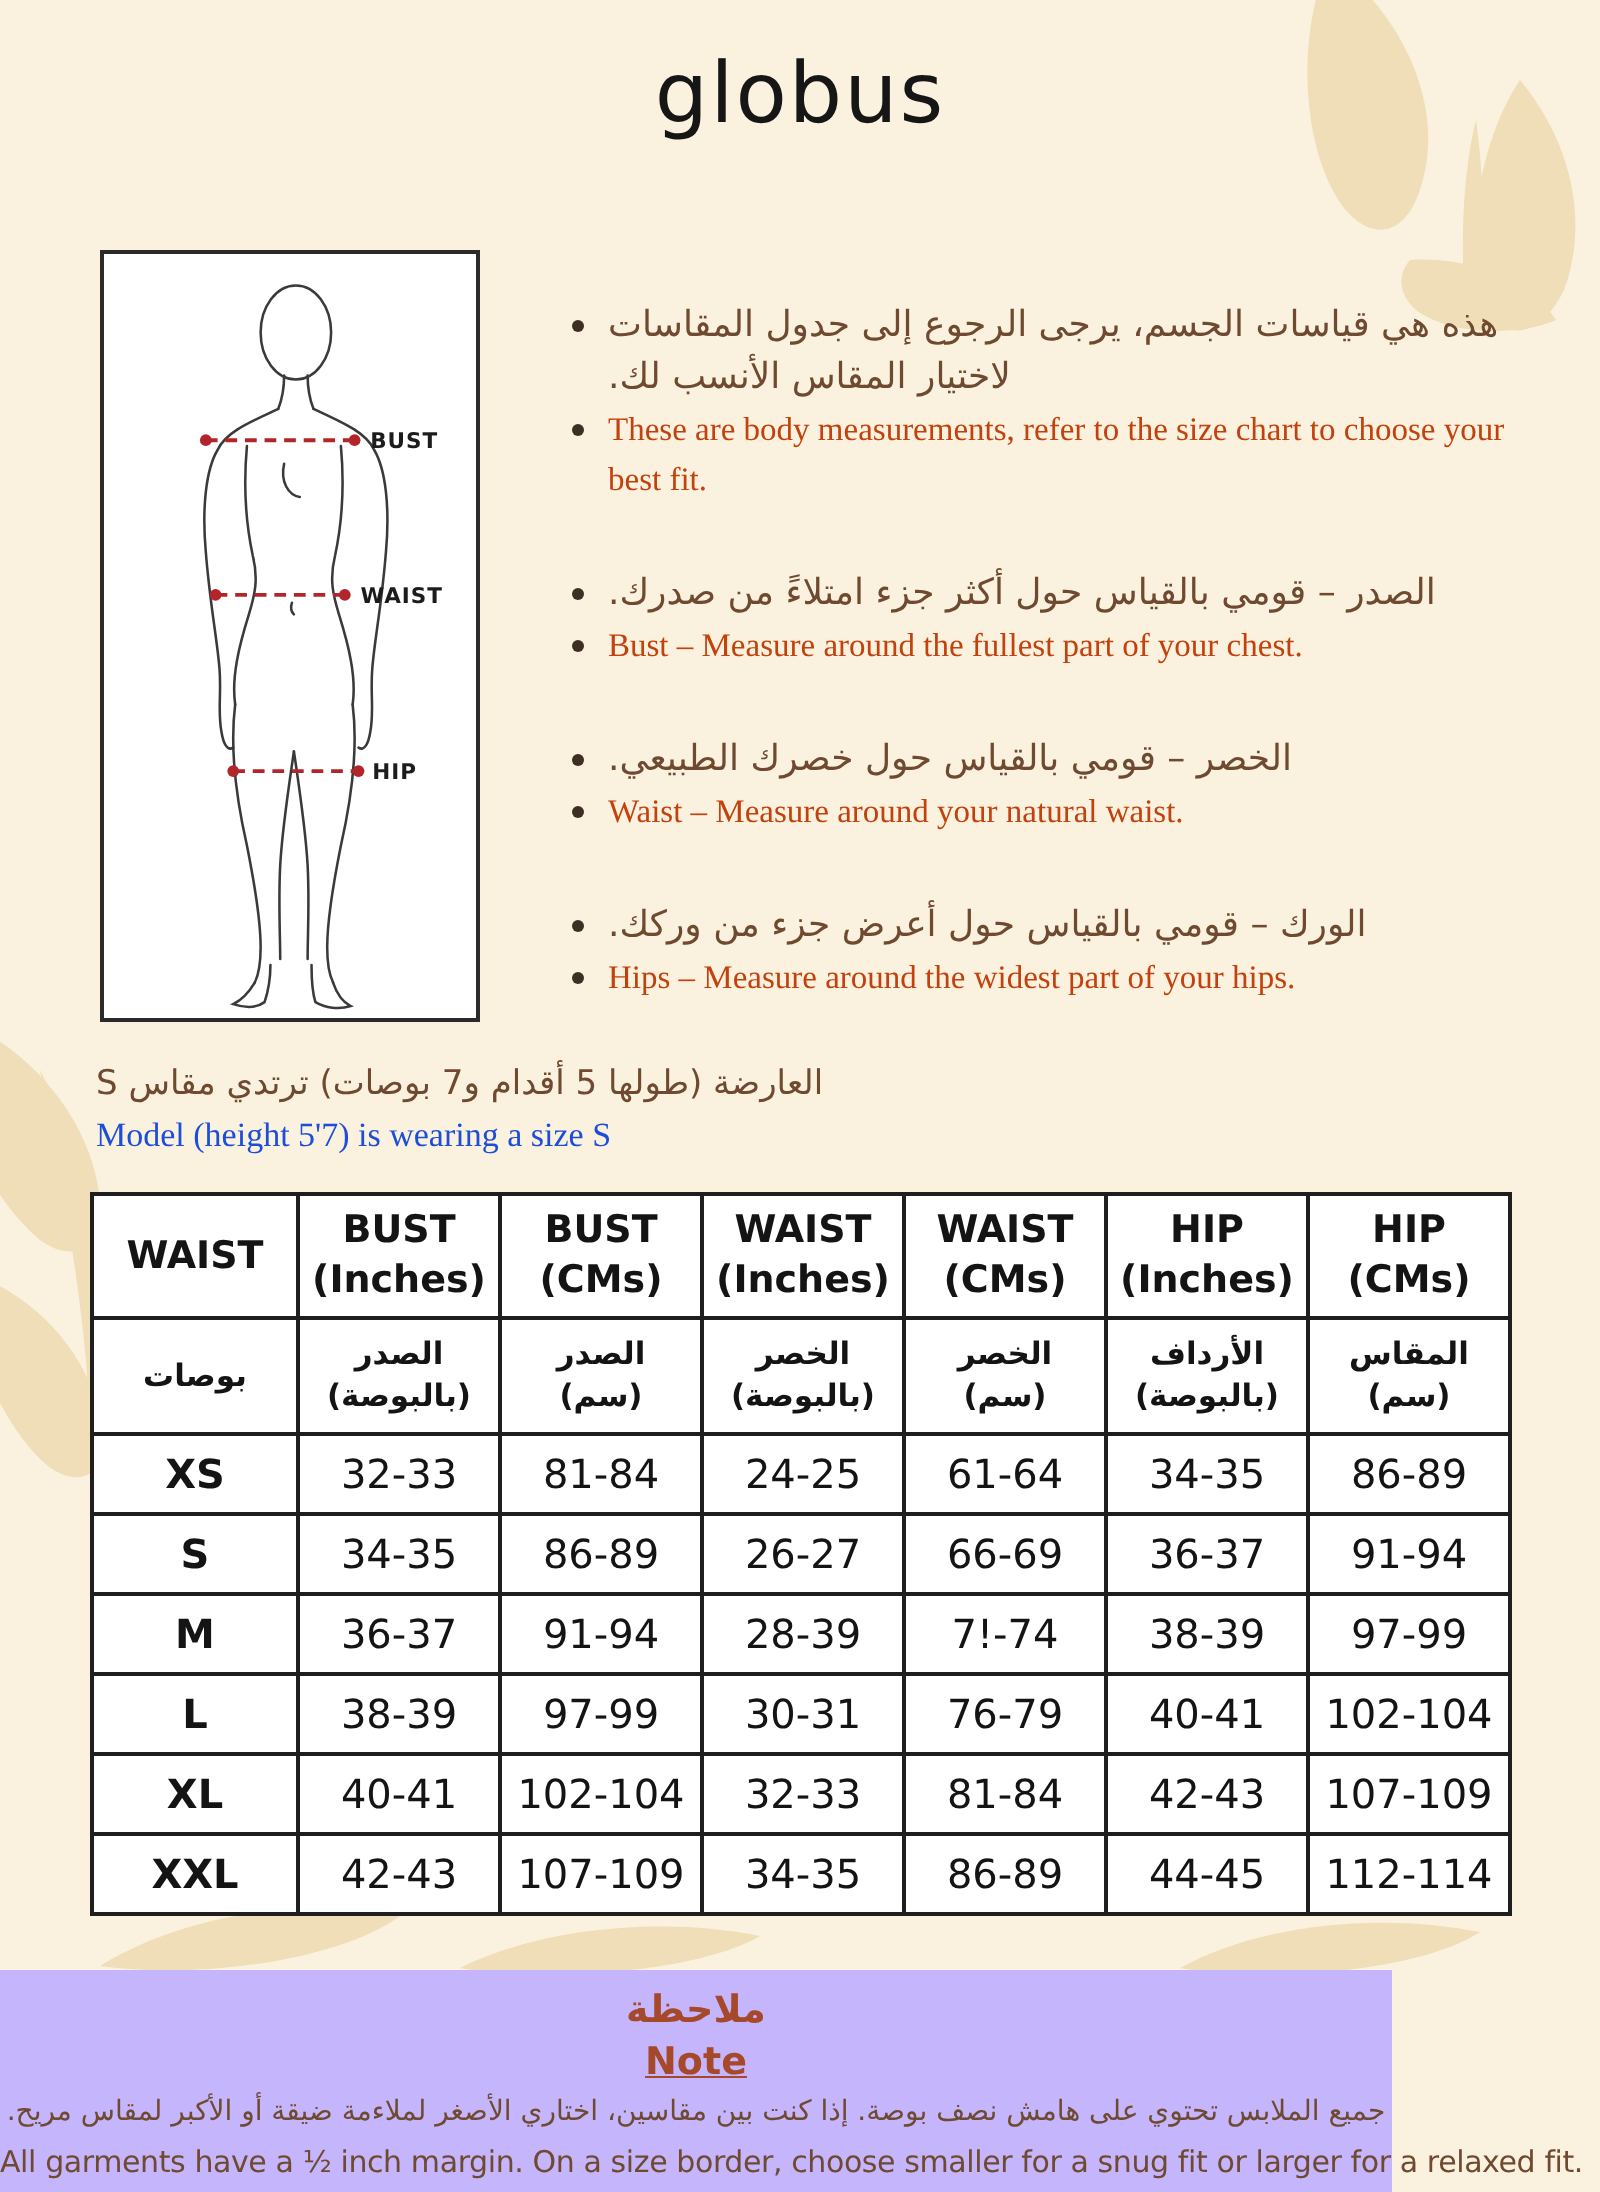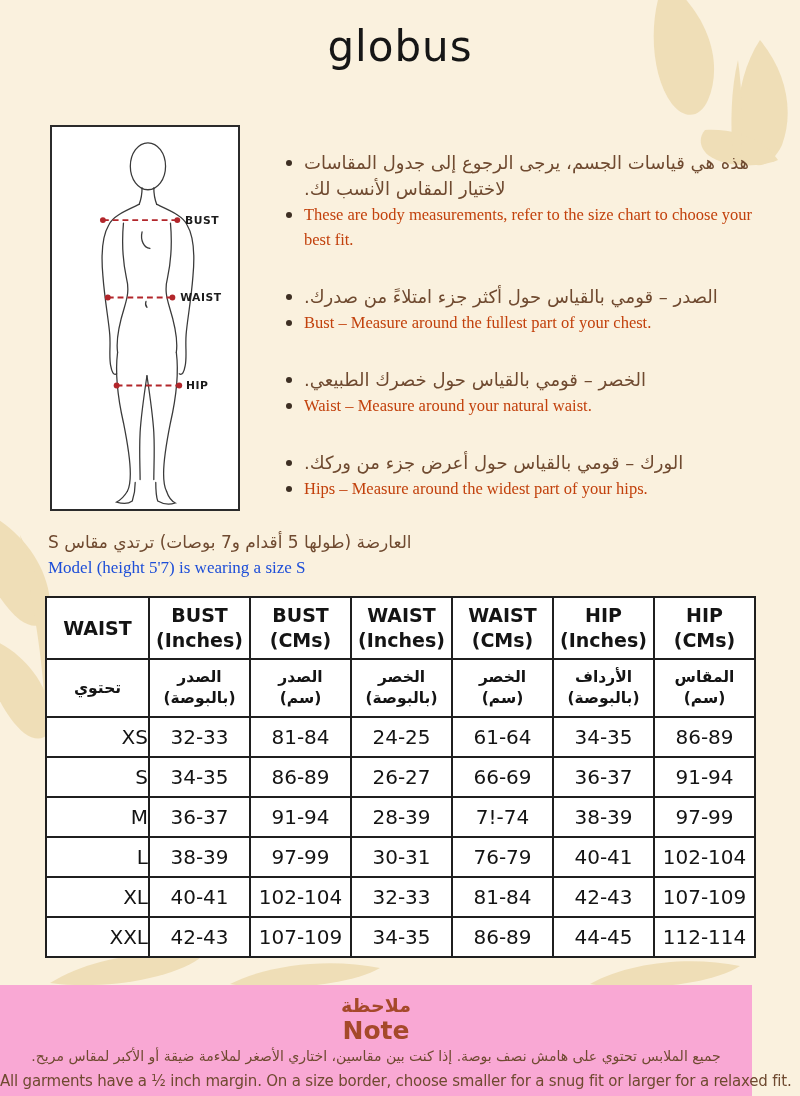--- a/index.html
+++ b/index.html
@@ -51,31 +51,31 @@
     position:absolute; left:45px; top:596px; width:710px; z-index:1;
     border-collapse:collapse; background:#ffffff; table-layout:fixed;
   }
   .size-table td, .size-table th {
     border:2px solid #1f1f1f; text-align:center; vertical-align:middle;
     color:#141414; background:#ffffff; padding:0;
   }
   .size-table tr.h-en th { height:62px; font-size:19px; font-weight:bold; line-height:1.3; }
   .size-table tr.h-ar th { height:58px; font-size:15.5px; font-weight:bold; line-height:1.35; padding:2px 4px; }
   .size-table tr.data td { height:40px; font-size:20px; }
-  .size-table td.size-cell { font-weight:normal; font-size:19px;text-align:right; }
+  .size-table td.size-cell { font-weight:bold; font-size:19px; }
   .size-table col.c0 { width:103px; }
   .size-table col.cx { width:101px; }
 
   
   .footer {
-    position:absolute; left:0; top:985px; width:752px; height:111px;
-    background:#f9a8d4; text-align:center; padding-top:7px; z-index:1;
+    position:absolute; left:0; top:985px; width:696px; height:111px;
+    background:#c4b5fd; text-align:center; padding-top:7px; z-index:1;
   }
   .footer .h-ar { font-size:19px; font-weight:bold; color:#a5492a; line-height:26px; }
-  .footer .h-en { font-size:25px; font-weight:bold; color:#a5492a; line-height:26px; }
+  .footer .h-en { font-size:19px; font-weight:bold; color:#a5492a; line-height:26px;text-decoration:underline; }
   .footer .b-ar { font-size:14px; color:#6f4a30; line-height:25px; white-space:nowrap; }
   .footer .b-en { font-size:15px; color:#6f4a30; line-height:25px; white-space:nowrap; letter-spacing:-0.2px; }
 </style>
 </head>
 <body>
 
 <svg class="decor" style="top:0; right:0;" width="190" height="190" viewBox="0 0 190 190">
   <path fill="#efdeb7" d="M55,-20 C95,10 115,60 98,100 C90,118 75,120 62,104 C40,75 38,15 55,-20 Z"></path>
   <path fill="#efdeb7" d="M150,40 C175,70 185,110 172,145 C160,170 140,172 132,150 C122,118 130,70 150,40 Z"></path>
   <path fill="#efdeb7" d="M95,130 C125,128 155,140 168,160 C150,168 115,168 98,155 C90,148 88,138 95,130 Z"></path>
@@ -219,21 +219,21 @@
       <th>
             <div>HIP</div>
             <div>(Inches)</div>
           </th>
       <th>
             <div>HIP</div>
             <div>(CMs)</div>
           </th>
     </tr>
     <tr class="h-ar">
-      <th class="ar">تحتوي</th>
+      <th class="ar">بوصات</th>
       <th class="ar">الصدر (بالبوصة)</th>
       <th class="ar">الصدر (سم)</th>
       <th class="ar">الخصر (بالبوصة)</th>
       <th class="ar">الخصر (سم)</th>
       <th class="ar">الأرداف (بالبوصة)</th>
       <th class="ar">المقاس (سم)</th>
     </tr>
     <tr class="data">
       <td class="size-cell">XS</td>
       <td>32-33</td>

